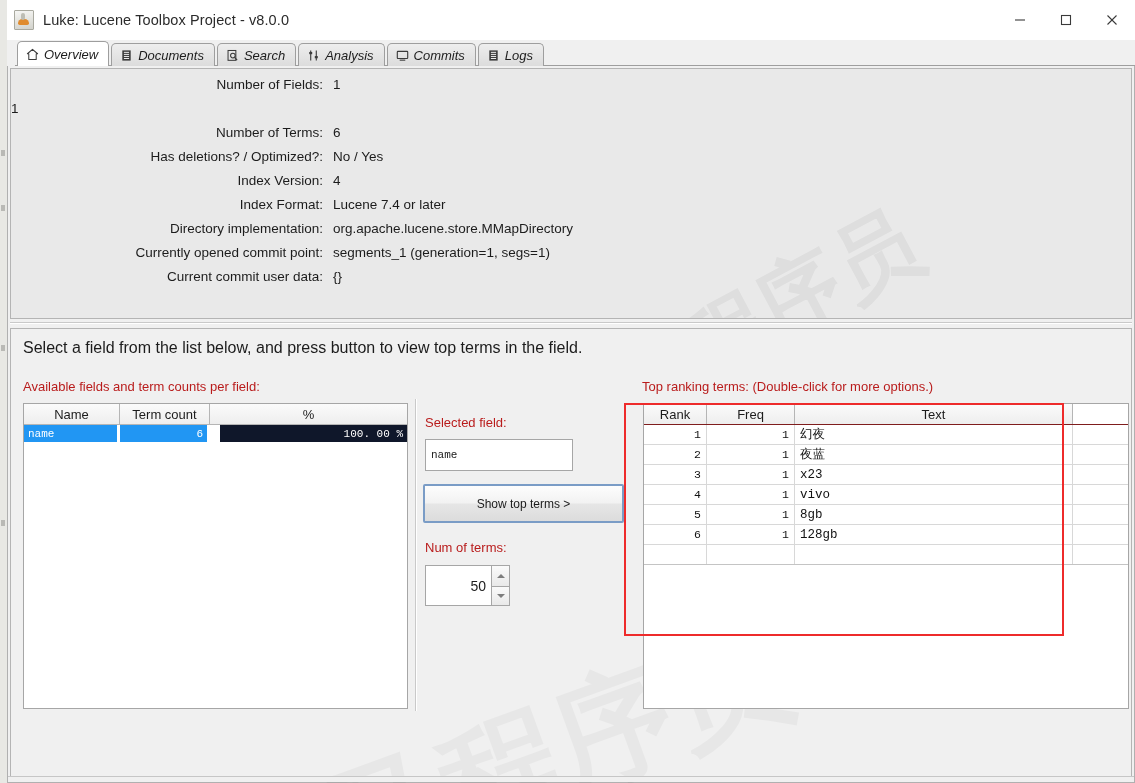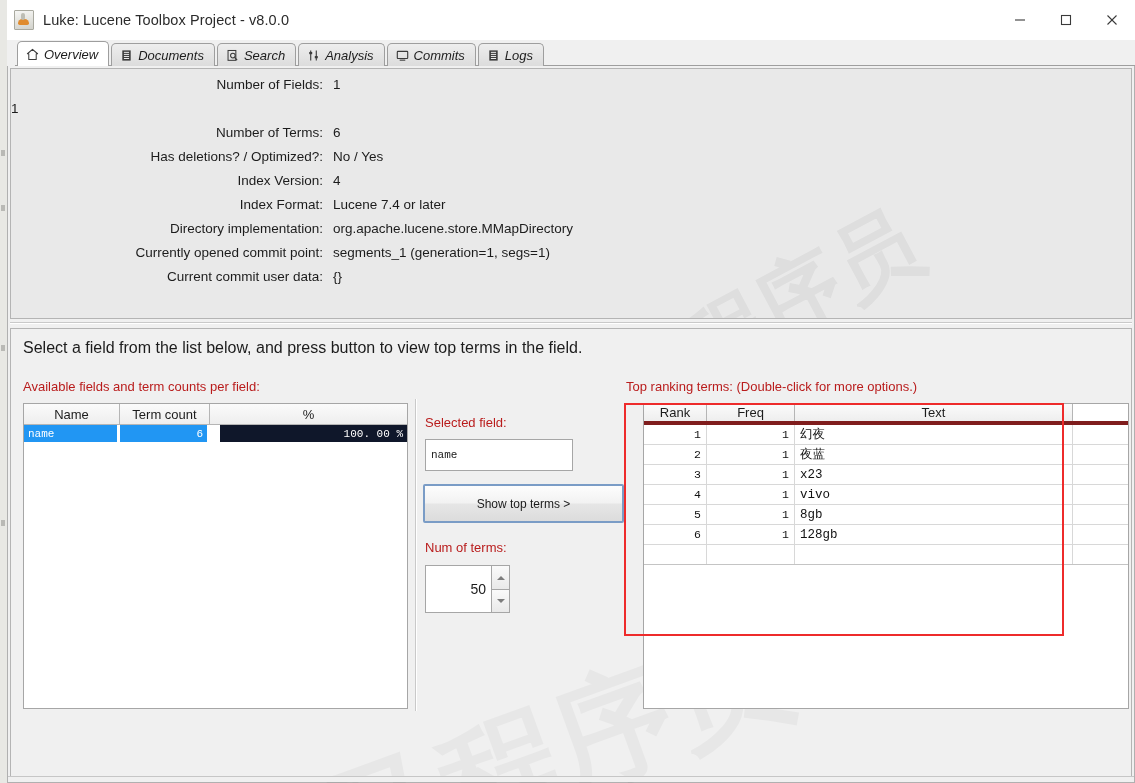--- a/index.html
+++ b/index.html
@@ -268,21 +268,21 @@
     width: 201px; height: 39px;
     box-sizing: border-box;
     border: 2px solid #7a9cc6;
     border-radius: 2px;
     background: linear-gradient(#fdfdfd 0%,#f2f2f2 48%,#e6e6e6 52%,#dcdcdc 100%);
     display: flex; align-items: center; justify-content: center;
     font-size: 12px; color: #1c1c1c;
   }
   .spin-wrap {
     position: absolute; left: 414px; top: 236px;
-    width: 85px; height: 48px;
+    width: 85px; height: 41px;
     display: flex;
   }
   .spin-field {
     flex: 1 1 auto;
     background: #ffffff;
     border: 1px solid #a6a6a6;
     border-right: none;
     box-sizing: border-box;
     display: flex; align-items: center; justify-content: flex-end;
     padding-right: 5px;
@@ -314,21 +314,21 @@
   .terms-box {
     position: absolute; left: 632px; top: 74px;
     width: 486px; height: 306px;
     background: #ffffff;
     border: 1px solid #a6a6a6;
     box-sizing: border-box;
     overflow: hidden;
   }
   .ttab-head {
     display: flex; height: 21px;
-    border-bottom: 4px solid #7f1d1d;
+    border-bottom: 1px solid #7f1d1d;
     box-sizing: border-box;
   }
   .ttab-head > div {
     font-size: 13px; color: #1c1c1c;
     display: flex; align-items: center; justify-content: center;
     background: linear-gradient(#fbfbfb,#eeeeee);
     border-right: 1px solid #b5b5b5;
     box-sizing: border-box;
   }
   .ttab-head > div:last-child { border-right: none; background: #ffffff; }
@@ -565,21 +565,21 @@
           <div class="spin-btns">
             <div class="spin-btn">
               <span class="arrow-up"></span>
             </div>
             <div class="spin-btn">
               <span class="arrow-dn"></span>
             </div>
           </div>
         </div>
 
-        <div class="section-label" style="left:615px; top:50px;">Top ranking terms: (Double-click for more options.)</div>
+        <div class="section-label" style="left:631px; top:50px;">Top ranking terms: (Double-click for more options.)</div>
 
         <div class="terms-box">
           <div class="ttab-head">
             <div class="tc-rank">Rank</div>
             <div class="tc-freq">Freq</div>
             <div class="tc-text">Text</div>
             <div class="tc-pad"></div>
           </div>
           <div id="terms-rows">
               <div class="ttab-row">

